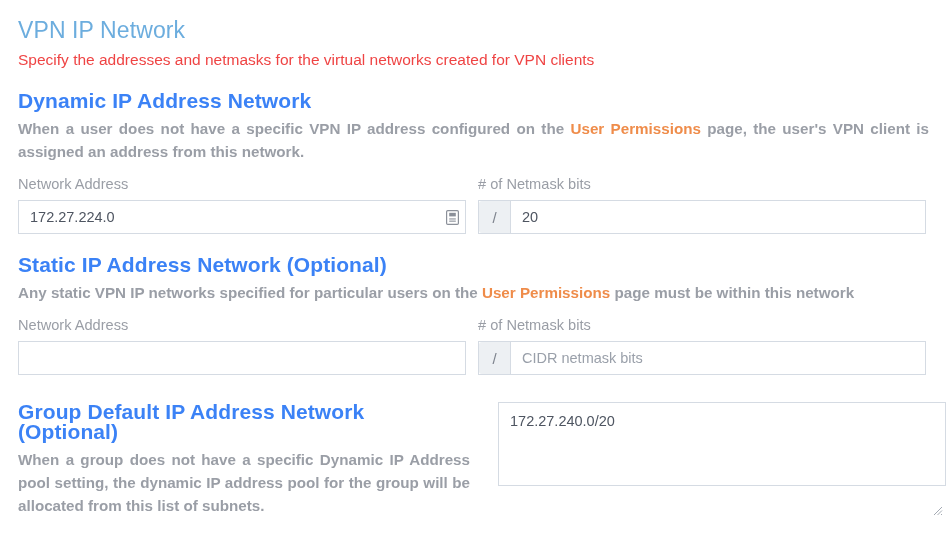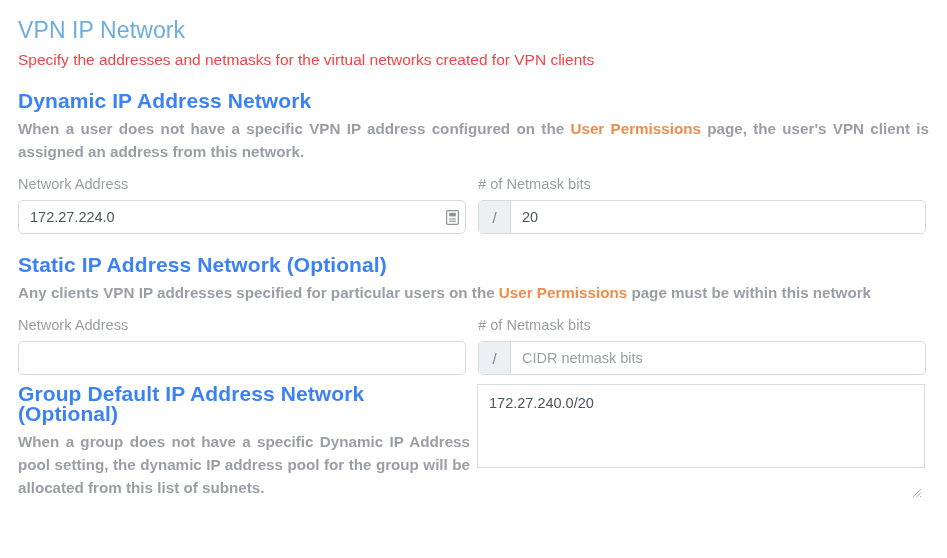--- a/index.html
+++ b/index.html
@@ -79,21 +79,21 @@
     line-height: 19px;
     margin-bottom: 6px;
   }
 
   .input-wrap {
     position: relative;
     display: flex;
     align-items: stretch;
     height: 34px;
     border: 1px solid #d5dbe3;
-    border-radius: 5px;
+    border-radius: 0;
     background: #ffffff;
   }
   .input-wrap input {
     flex: 1 1 auto;
     min-width: 0;
     border: none;
     outline: none;
     background: transparent;
     font-family: "Liberation Sans", sans-serif;
     font-size: 14.5px;
@@ -149,22 +149,22 @@
     position: absolute;
     right: 3px;
     bottom: 3px;
     width: 12px;
     height: 12px;
     pointer-events: none;
   }
 
   .bottom-block {
     display: flex;
-    gap: 11px;
-    margin-top: 9px;
+    gap: 32px;
+    margin-top: 27px;
   }
   .bottom-left { width: 448px; flex: 0 0 448px; }
   .bottom-left .section-heading { margin-top: 0; }
 </style>
 </head>
 <body>
 
 <div class="page">
 
   <h1 class="page-title">VPN IP Network</h1>
@@ -191,21 +191,21 @@
     <div class="field-col">
       <label class="field-label"># of Netmask bits</label>
       <div class="input-wrap">
         <span class="prefix">/</span>
         <input type="text" value="20" style="">
       </div>
     </div>
   </div>
 
   <h2 class="section-heading">Static IP Address Network (Optional)</h2>
-  <p class="section-desc"><span>Any clients VPN IP addresses specified for particular users on the </span><a class="link">User Permissions</a><span> page must be within this network</span></p>
+  <p class="section-desc"><span>Any static VPN IP networks specified for particular users on the </span><a class="link">User Permissions</a><span> page must be within this network</span></p>
 
   <div class="field-row">
     <div class="field-col">
       <label class="field-label">Network Address</label>
       <div class="input-wrap">
         <input type="text" value="" style="">
       </div>
     </div>
     <div class="field-col">
       <label class="field-label"># of Netmask bits</label>

